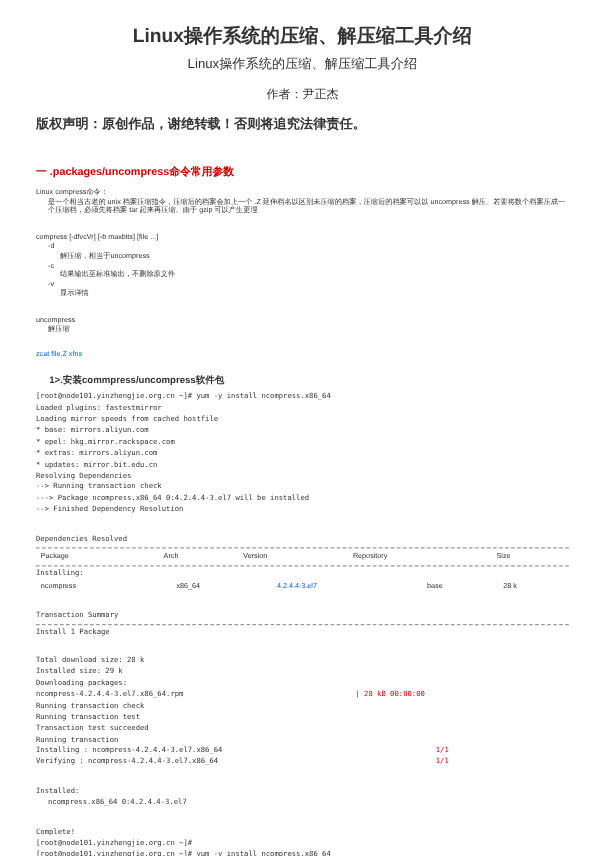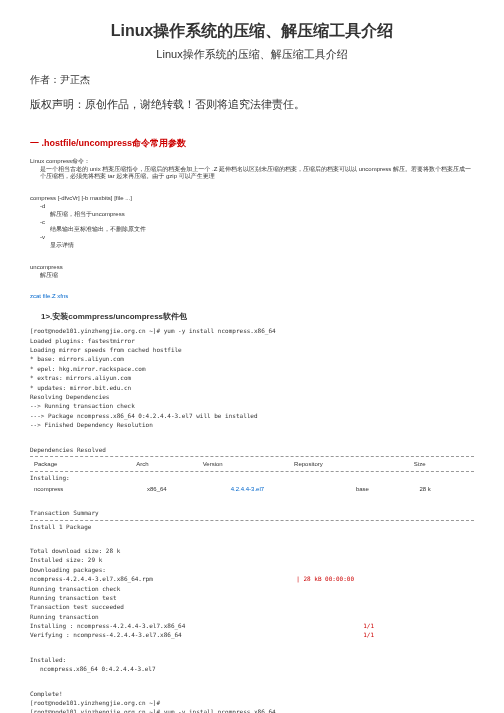--- a/index.html
+++ b/index.html
@@ -1,19 +1,19 @@
 <!DOCTYPE html>
 <html><head>
 <meta charset="utf-8">
 <style>
 body{font-family:"Microsoft YaHei",Arial,sans-serif;font-size:10px;margin:0;padding:15px 30px;width:504px;box-sizing:border-box;color:#333;line-height:1.4}
 h1{text-align:center;font-size:16px;font-weight:bold;margin:5px 0}
 .subtitle{text-align:center;font-size:11px;margin:5px 0 10px}
-.author{text-align:left;font-size:10px;margin:8px 0}
-.copyright{font-size:11px;font-weight:normal;margin:10px 0 25px}
+.author{text-align:center;font-size:10px;margin:8px 0}
+.copyright{font-size:11px;font-weight:bold;margin:10px 0 25px}
 .section-red{color:#c00;font-size:9px;font-weight:bold;margin:15px 0 8px}
 .tiny{font-size:6px;line-height:1.3;color:#333}
 .sub-header{font-size:8px;font-weight:bold;margin:10px 11px 5px}
 .cmd-line{font-size:6px;font-family:monospace;margin:1px 0}
 .blue{color:#06c}
 .red-text{color:#c00}
 hr.dashed{border:none;border-top:1px dashed #999;margin:2px 0}
 table.pkg{font-size:6px;width:100%;border-collapse:collapse}
 table.pkg td{padding:1px 4px}
 .indent{margin-left:10px}
@@ -21,21 +21,21 @@
 </head>
 <body>
 
 
 
 <h1>Linux操作系统的压缩、解压缩工具介绍</h1>
 <div class="subtitle">Linux操作系统的压缩、解压缩工具介绍</div>
 <div class="author">作者：尹正杰</div>
 <div class="copyright">版权声明：原创作品，谢绝转载！否则将追究法律责任。</div>
 
-<div class="section-red">一 .hostfile/uncompress命令常用参数</div>
+<div class="section-red">一 .packages/uncompress命令常用参数</div>
 
 <div class="tiny">Linux compress命令：</div>
 <div class="tiny indent">是一个相当古老的 unix 档案压缩指令，压缩后的档案会加上一个 .Z 延伸档名以区别未压缩的档案，压缩后的档案可以以 uncompress 解压。若要将数个档案压成一个压缩档，必须先将档案 tar 起来再压缩。由于 gzip 可以产生更理</div>
 <br>
 <div class="tiny">compress [-dfvcVr] [-b maxbits] [file ...]</div>
 <div class="tiny indent">-d<br><span class="indent">解压缩，相当于uncompress</span></div>
 <div class="tiny indent">-c<br><span class="indent">结果输出至标准输出，不删除原文件</span></div>
 <div class="tiny indent">-v<br><span class="indent">显示详情</span></div>
 <br>
 <div class="tiny">uncompress</div>

